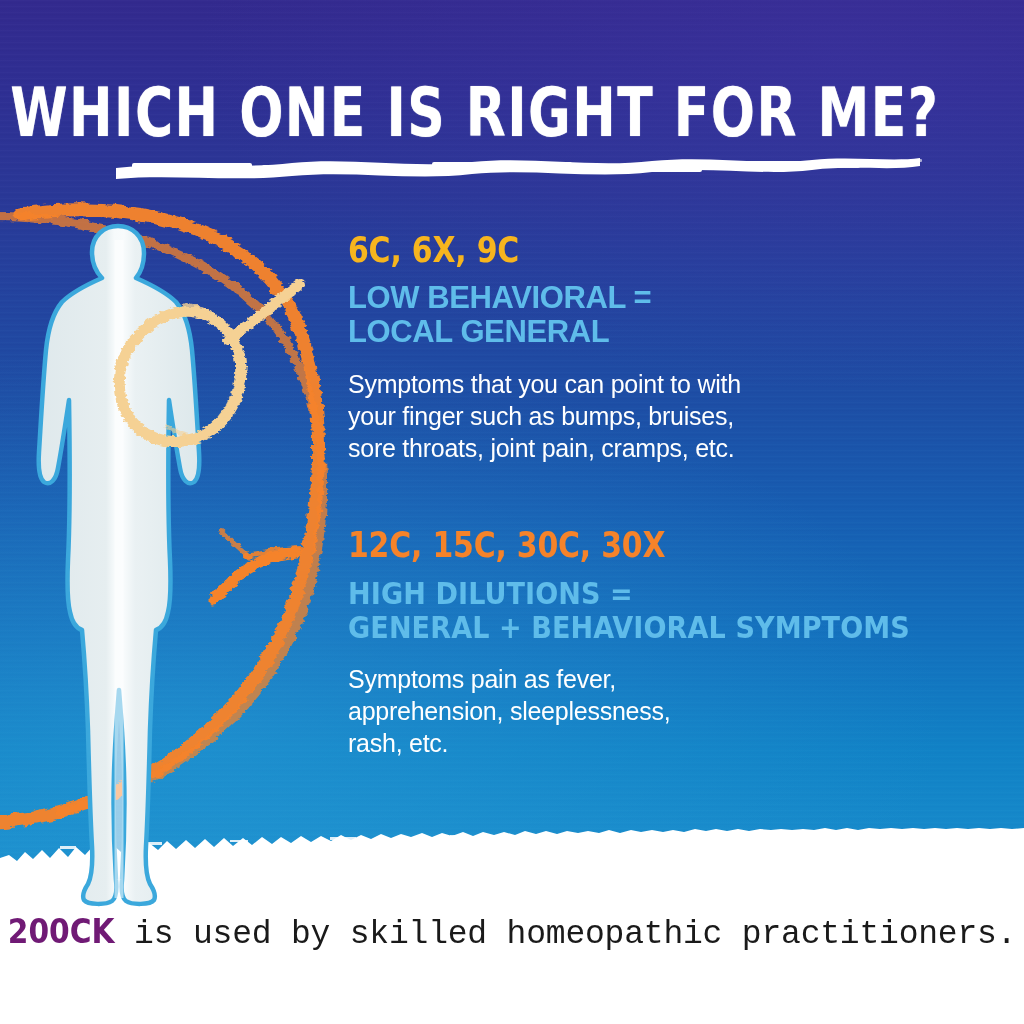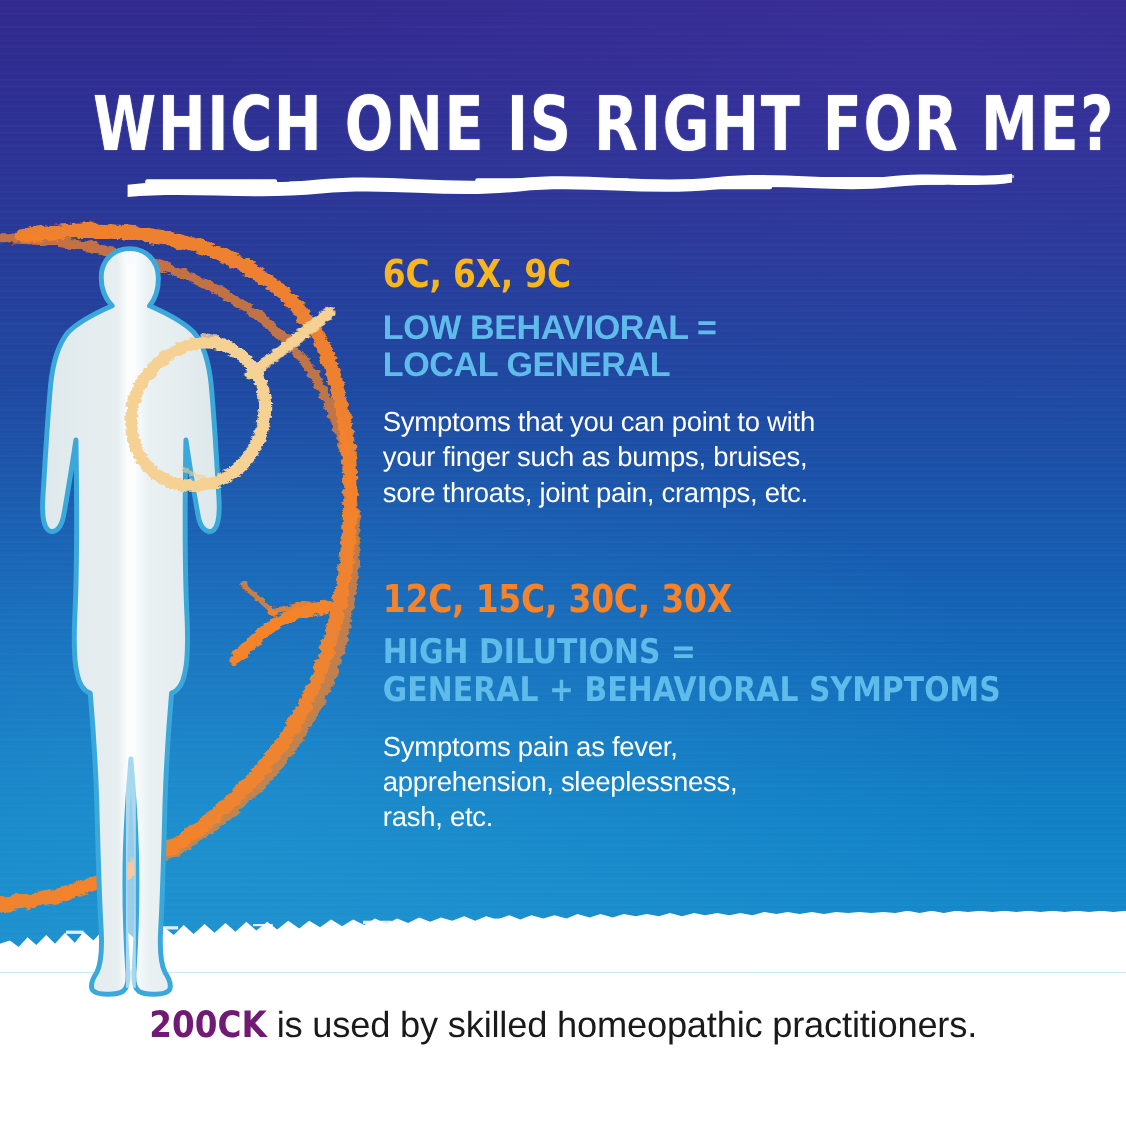--- a/index.html
+++ b/index.html
@@ -61,21 +61,21 @@
     position:absolute; left:0; bottom:-2px; width:1024px; height:58px;
     pointer-events:none;
   }
 
   
   #artwork { position:absolute; left:0; top:0; width:1024px; height:1024px; pointer-events:none; }
 
   
   #titleBlock {
     position:absolute; left:0; top:78px; width:1024px;
-    text-align:right;
+    text-align:left;
   }
   #titleText {
     display:block;
     color:#ffffff;
     font-family:"DejaVu Sans Condensed","Liberation Sans Narrow","Liberation Sans", sans-serif;
     font-weight:bold;
     font-size:59px;
     line-height:1.02;
     letter-spacing:1.5px;
     transform:scaleY(1.16) scaleX(0.98);
@@ -140,21 +140,21 @@
   }
   #footerPotency {
     color:#701a75;
     font-family:"DejaVu Sans Condensed","Liberation Sans Narrow","Liberation Sans", sans-serif;
     font-weight:bold;
     font-size:33px;
     letter-spacing:0px;
   }
   #footerText {
     color:#1a1a1a;
-    font-family:Liberation Sans, sans-serif;
+    font-family:Liberation Mono, monospace;
     font-weight:normal;
     font-size:33px;
     letter-spacing:-0.2px;
   }
 </style>
 </head>
 <body>
 
 <div id="poster">
 

